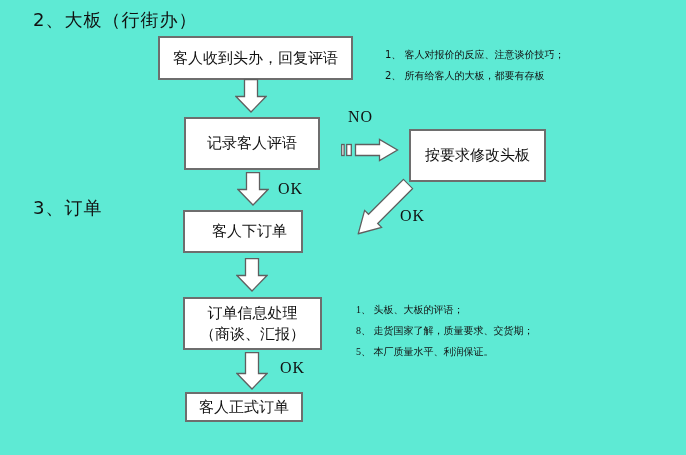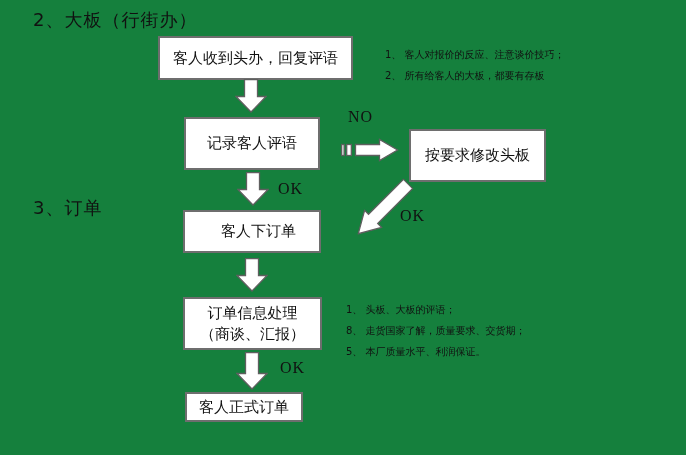--- a/index.html
+++ b/index.html
@@ -1,20 +1,20 @@
 <!DOCTYPE html>
 <html><head>
 <meta charset="utf-8">
 <style>
   html, body { margin: 0; padding: 0; background: #ffffff; }
   .canvas {
     position: relative;
     width: 686px;
     height: 455px;
-    background: #15803d;
+    background: #5eead4;
     font-family: "DejaVu Sans", sans-serif;
     color: #111111;
     overflow: hidden;
   }
   .heading {
     position: absolute;
     font-size: 18px;
     letter-spacing: 1px;
     white-space: nowrap;
   }
@@ -91,21 +91,21 @@
   </div>
   <div class="flow-label" style="left:278px; top:180px;">OK</div>
 
   <div class="arrow" style="left:348px; top:174px; width:70px; height:70px;">
     <svg width="26" height="72" viewBox="0 0 26 72" style="position:absolute; left:22px; top:-1px; transform:rotate(45deg); transform-origin:center;">
       <polygon points="6.5,0.5 19.5,0.5 19.5,50 25,50 13,71 1,50 6.5,50"></polygon>
     </svg>
   </div>
   <div class="flow-label" style="left:400px; top:207px;">OK</div>
 
-  <div class="box" style="left:183px; top:210px; width:138px; height:43px;padding-left:13px;">
+  <div class="box" style="left:183px; top:210px; width:120px; height:43px;padding-left:13px;">
     <span>客人下订单</span>
   </div>
 
   <div class="arrow" style="left:236px; top:258px;">
     <svg width="32" height="34" viewBox="0 0 32 34">
       <polygon points="9.5,0.5 22.5,0.5 22.5,17.5 31,17.5 16,33 1,17.5 9.5,17.5"></polygon>
     </svg>
   </div>
 
   <div class="box" style="left:183px; top:297px; width:139px; height:53px;">
@@ -122,19 +122,19 @@
 
   <div class="box" style="left:185px; top:392px; width:118px; height:30px;">
     <span>客人正式订单</span>
   </div>
 
   <div class="note-block" style="left:385px; top:44px;">
     <div class="note-line">1、 客人对报价的反应、注意谈价技巧；</div>
     <div class="note-line">2、 所有给客人的大板，都要有存板</div>
   </div>
 
-  <div class="note-block" style="left:346px; top:299px;">
+  <div class="note-block" style="left:356px; top:299px;font-family:Liberation Serif, serif;">
     <div class="note-line">1、 头板、大板的评语；</div>
     <div class="note-line">8、 走货国家了解，质量要求、交货期；</div>
     <div class="note-line">5、 本厂质量水平、利润保证。</div>
   </div>
 
 </div>
 
 </body></html>

